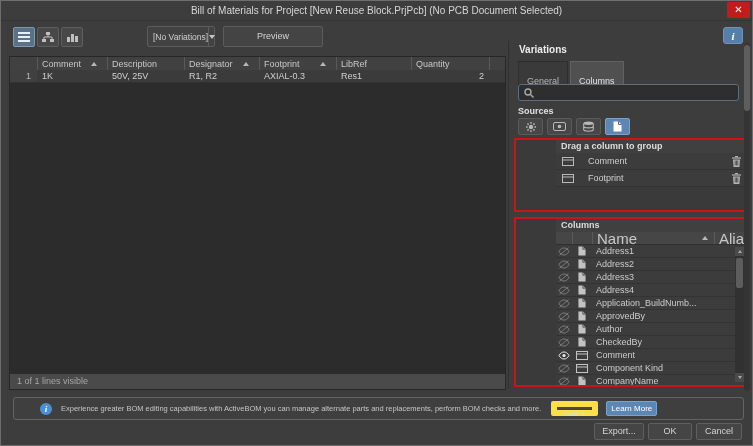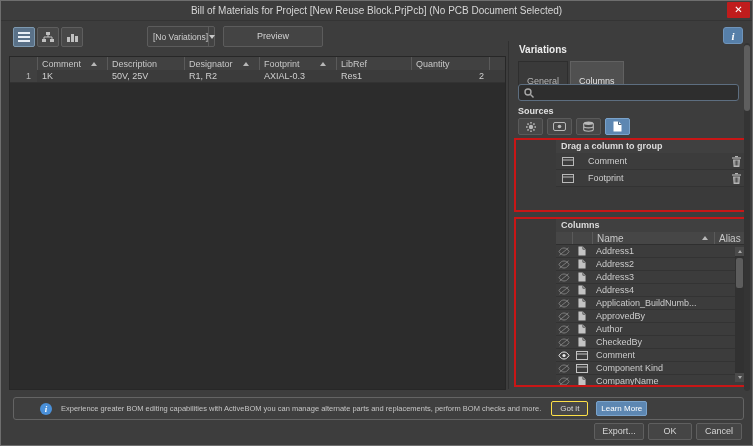--- a/index.html
+++ b/index.html
@@ -65,21 +65,21 @@
   #group-box{top:137px;height:74px;}
   #columns-box{top:216px;height:170px;}
   .section-head{height:13px;font-size:9px;font-weight:bold;color:#dcdcdc;background:#404040;
     line-height:13px;padding-left:5px;}
   .group-row{height:17px;display:flex;align-items:center;background:#3c3c3c;border-bottom:1px solid #333;}
   .group-row .g-icon{margin-left:6px;color:#b9b9b9;display:flex;}
   .group-label{font-size:9px;color:#cfcfcf;margin-left:14px;flex:1;}
   .trash-btn{margin-right:5px;color:#b5b5b5;display:flex;}
   
   .list-header{display:flex;height:13px;background:#464646;border-bottom:1px solid #2f2f2f;}
-  .lh-cell{font-size:10px;color:#c8c8c8;display:flex;align-items:center;border-left:1px solid #5a5a5a;
+  .lh-cell{font-size:15px;color:#c8c8c8;display:flex;align-items:center;border-left:1px solid #5a5a5a;
     padding-left:4px;overflow:hidden;white-space:nowrap;}
   .lh-cell:first-child{border-left:none;}
   .lh-eye{width:16px;}  .lh-src{width:20px;}
   .lh-name{width:122px;}  .lh-alias{flex:1;}
   .lh-name .sort-asc{margin-right:6px;}
   .col-rows{position:relative;overflow:hidden;height:140px;}
   .col-row{height:13px;display:flex;align-items:center;background:#3c3c3c;border-bottom:1px solid #333;}
   .cr-eye{width:16px;display:flex;justify-content:center;color:#7d7d7d;}
   .cr-eye.on{color:#eaeaea;}
   .cr-src{width:20px;display:flex;justify-content:center;color:#c3c3c3;}
@@ -92,21 +92,21 @@
   .tri-down{width:0;height:0;border-left:2.5px solid transparent;border-right:2.5px solid transparent;border-top:3.5px solid #aaa;}
   .scroll-thumb{position:absolute;left:1px;width:7px;top:11px;height:30px;background:#5d5d5d;border-radius:2px;}
   .panel-scroll{position:absolute;right:2px;top:42px;height:348px;width:6px;background:#343434;border-radius:3px;}
   .panel-thumb{position:absolute;left:0;top:2px;width:6px;height:66px;background:#5e5e5e;border-radius:3px;}
   
   .banner{position:absolute;left:12px;top:396px;width:731px;height:23px;background:#3f3f3f;
     border:1px solid #646464;border-radius:3px;display:flex;align-items:center;}
   .banner-info-icon{margin-left:26px;width:12px;height:12px;border-radius:50%;background:#4a90d9;color:#fff;
     font-size:9px;line-height:12px;text-align:center;font-family:"Liberation Serif",serif;font-weight:bold;font-style:italic;flex:none;}
   .banner-text{margin-left:9px;font-size:7.5px;color:#c6c6c6;white-space:nowrap;}
-  .gotit-btn{margin-left:10px;height:15px;padding:0 8px;background:#474747;border:1px solid #fde047;
+  .gotit-btn{margin-left:10px;height:15px;padding:0 8px;background:#474747;border:6px solid #fde047;
     border-radius:2px;font-size:8px;color:#dcdcdc;line-height:13px;flex:none;}
   .learnmore-btn{margin-left:8px;height:15px;padding:0 4px;background:#5d87b2;border:1px solid #7aa3cb;
     border-radius:2px;font-size:8px;color:#ffffff;line-height:13px;flex:none;}
   .bottom-btns{position:absolute;right:10px;bottom:5px;display:flex;gap:4px;}
   .dlg-btn{height:17px;background:#454545;border:1px solid #5f5f5f;border-radius:2px;
     font-size:9px;color:#d5d5d5;text-align:center;line-height:15px;}
   .btn-export{width:50px;} .btn-ok{width:44px;} .btn-cancel{width:46px;}
   svg{display:block;}
 </style>
 </head>
@@ -201,20 +201,21 @@
         <div class="grid-row">
           <div class="gr-cell gr-num" style="width: 27px;">1</div>
           <div class="gr-cell" style="width: 70px;">1K</div>
           <div class="gr-cell" style="width: 77px;">50V, 25V</div>
           <div class="gr-cell" style="width: 75px;">R1, R2</div>
           <div class="gr-cell" style="width: 77px;">AXIAL-0.3</div>
           <div class="gr-cell" style="width: 75px;">Res1</div>
           <div class="gr-cell gr-right" style="width: 78px;">2</div>
         </div>
       </div>
+    <div class="grid-status">1 of 1 lines visible</div>
   </div>
   <div class="v-divider"></div>
 
   <div class="props-title">Variations</div>
   <div class="tabs">
     <div class="tab">General</div>
     <div class="tab active">Columns</div>
   </div>
   <div class="search-box">
     <span class="mag">

